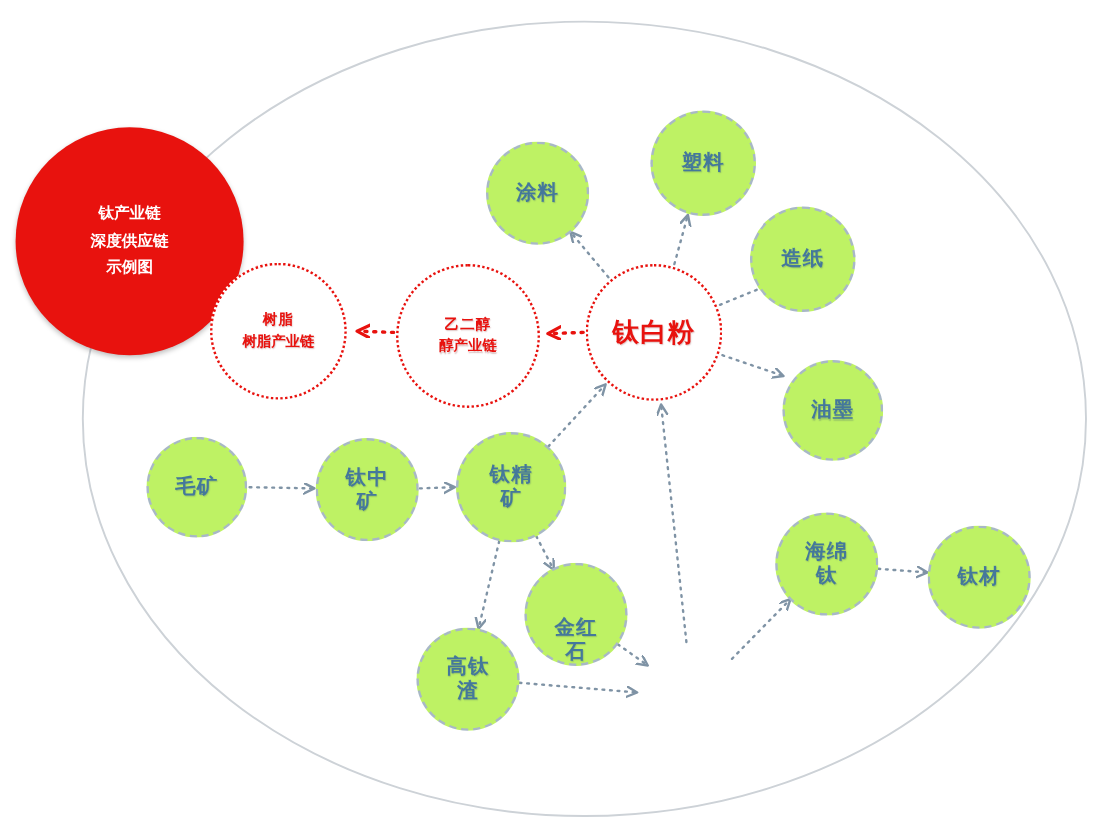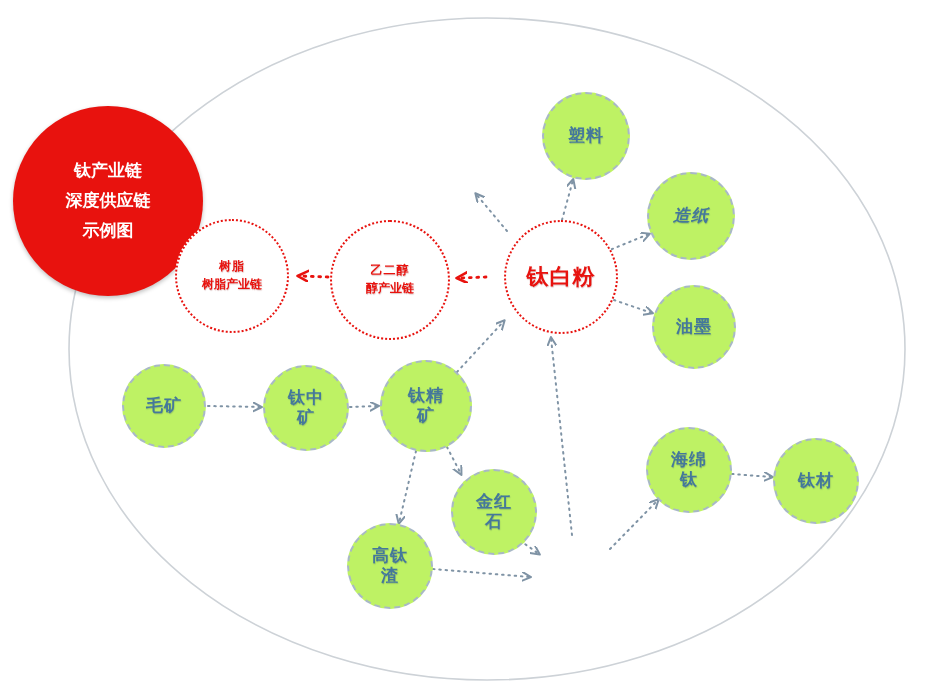--- a/index.html
+++ b/index.html
@@ -20,21 +20,21 @@
   }
   .blue-node{
     border:2px dashed #a8b8c6;color:#44789b;font-size:17px;background:#bef264;
     text-shadow:0.6px 1px 1px rgba(60,90,110,0.30);
   }
   .red-node{
     border:2.5px dotted #e8120e;color:#e8120e;background:#ffffff;
     text-shadow:0.6px 1px 1px rgba(120,20,20,0.25);
   }
   .badge{
-    background:#e8120e;color:#ffffff;font-size:17px;line-height:1.75;
+    background:#e8120e;color:#ffffff;font-size:13px;line-height:1.75;
     box-shadow:0 2px 4px rgba(0,0,0,0.25);
   }
   .nlabel{display:block;line-height:1.18;letter-spacing:1px;}
   .w2{width:2.35em;margin:0 auto;word-break:break-all;}
   .big1{font-size:12px;letter-spacing:1px;}
   .big2{font-size:22px;letter-spacing:1px;}
   .sub{display:block;font-size:12px;margin-top:3px;letter-spacing:0;}
 </style>
 </head>
 <body>
@@ -81,50 +81,53 @@
   <div class="node red-node" style="left:175px;top:219px;width:114px;height:114px;">
     <span class="nlabel big1">树脂</span>
     <span class="sub">树脂产业链</span>
   </div>
 
   <div class="node red-node" style="left:330px;top:220px;width:120px;height:120px;">
     <span class="nlabel big1">乙二醇</span>
     <span class="sub">醇产业链</span>
   </div>
 
-  <div class="node red-node" style="left:504px;top:220px;width:114px;height:114px;text-align:right;">
+  <div class="node red-node" style="left:488px;top:220px;width:114px;height:114px;text-align:right;">
     <span class="nlabel big2">钛白粉</span>
   </div>
 
+  <div class="node blue-node" style="left:405px;top:118px;width:86px;height:86px;">
+    <span class="nlabel w2">涂料</span>
+  </div>
 
   <div class="node blue-node" style="left:542px;top:92px;width:88px;height:88px;">
     <span class="nlabel w2">塑料</span>
   </div>
 
-  <div class="node blue-node" style="left:647px;top:172px;width:88px;height:88px;font-style:italic;">
+  <div class="node blue-node" style="left:625px;top:172px;width:88px;height:88px;">
     <span class="nlabel w2">造纸</span>
   </div>
 
-  <div class="node blue-node" style="left:652px;top:285px;width:84px;height:84px;">
+  <div class="node blue-node" style="left:652px;top:300px;width:84px;height:84px;">
     <span class="nlabel w2">油墨</span>
   </div>
 
   <div class="node blue-node" style="left:263px;top:365px;width:86px;height:86px;">
     <span class="nlabel w2">钛中矿</span>
   </div>
 
   <div class="node blue-node" style="left:122px;top:364px;width:84px;height:84px;">
     <span class="nlabel w2">毛矿</span>
   </div>
 
   <div class="node blue-node" style="left:380px;top:360px;width:92px;height:92px;">
     <span class="nlabel w2">钛精矿</span>
   </div>
 
-  <div class="node blue-node" style="left:451px;top:469px;width:86px;height:86px;">
+  <div class="node blue-node" style="left:437px;top:469px;width:86px;height:86px;justify-content:flex-end;">
     <span class="nlabel w2">金红石</span>
   </div>
 
   <div class="node blue-node" style="left:347px;top:523px;width:86px;height:86px;justify-content:center;">
     <span class="nlabel w2">高钛渣</span>
   </div>
 
 
   <div class="node blue-node" style="left:646px;top:427px;width:86px;height:86px;">
     <span class="nlabel w2">海绵钛</span>

